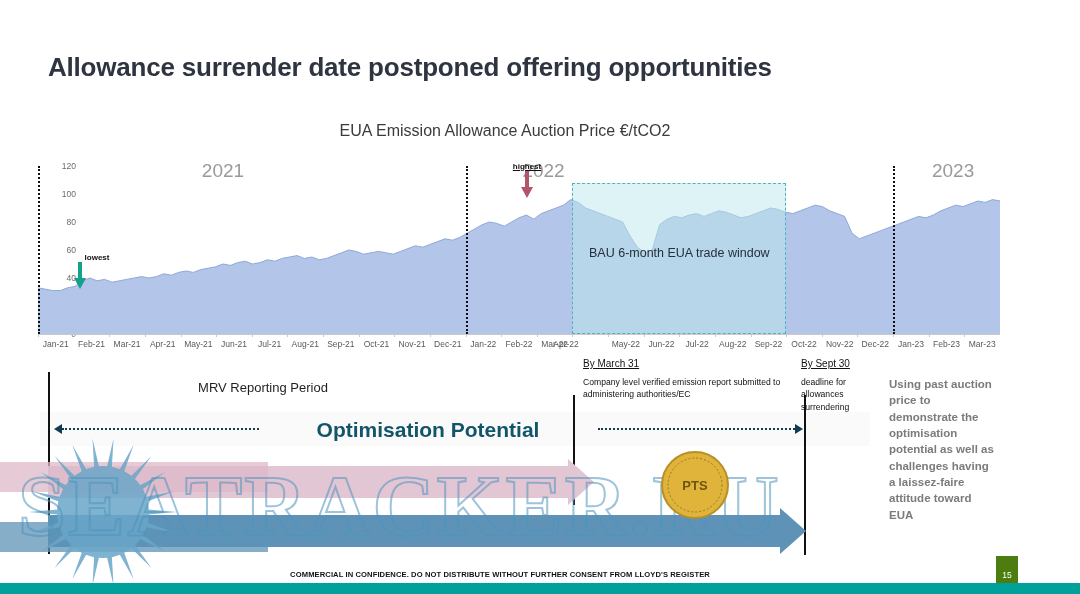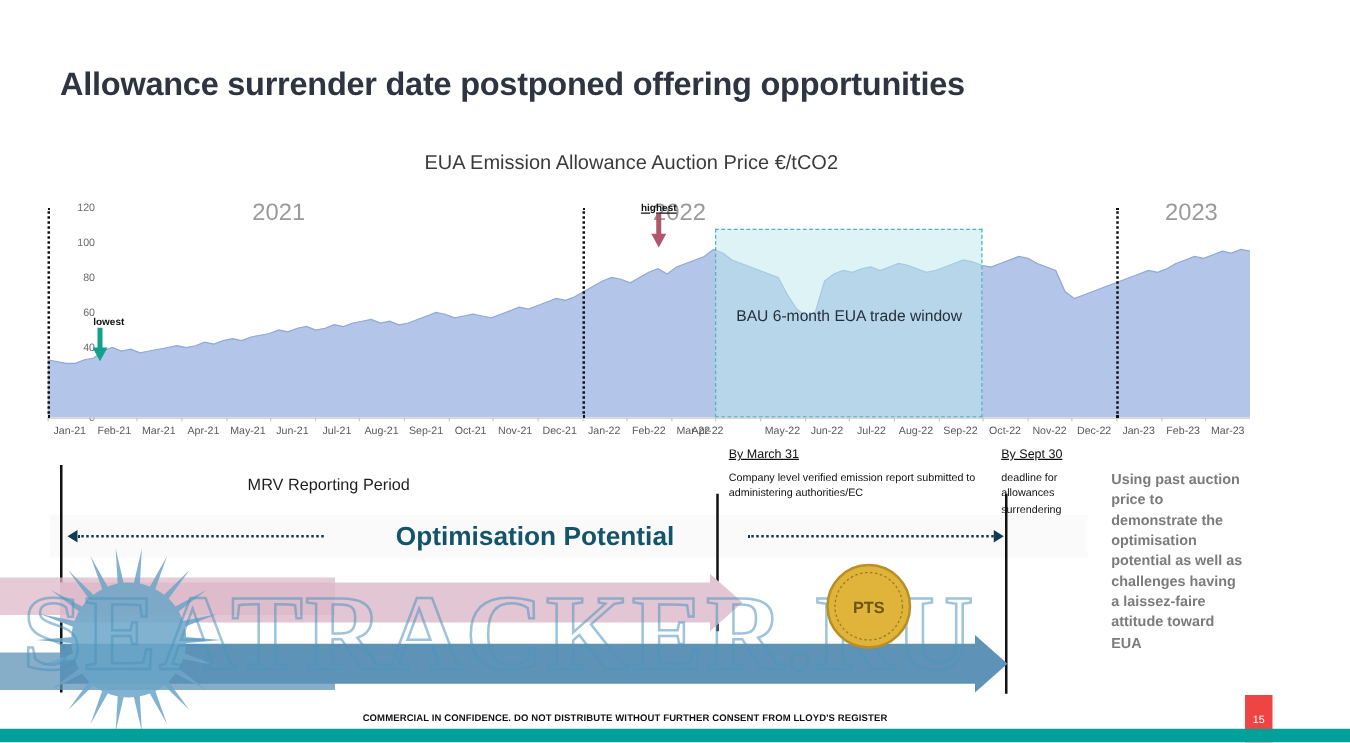--- a/index.html
+++ b/index.html
@@ -88,21 +88,21 @@
     position:absolute;left:889px;top:376px;width:108px;
     font-size:11.5px;font-weight:bold;color:#7b7b7b;line-height:1.42;
   }
   
   #footer-text{
     position:absolute;left:0;top:570px;width:1000px;text-align:center;
     font-size:7.6px;font-weight:bold;color:#111;letter-spacing:0.1px;
   }
   #footer-bar{position:absolute;left:0;top:583px;width:1080px;height:11px;background:#00a09b;}
   #page-num-box{
-    position:absolute;left:996px;top:556px;width:22px;height:38px;background:#ef4444;
+    position:absolute;left:996px;top:556px;width:22px;height:38px;background:#4d7c0f;
     color:#fff;font-size:8.5px;display:flex;align-items:center;justify-content:center;
   }
   
   #wm-layer{position:absolute;left:0;top:0;width:1080px;height:594px;pointer-events:none;}
   #wm-text{
     position:absolute;left:18px;top:456px;width:1060px;
     font-size:86px;font-weight:bold;letter-spacing:2px;
     color:transparent;-webkit-text-stroke:2px rgba(77,148,190,0.55);
     font-family:"Liberation Serif", serif;
   }
@@ -192,21 +192,21 @@
       <div class="xtick" style="left: 890.741px;"></div>
       <div class="xlabel" style="left: 944.185px; top: 2px;">Mar-23</div>
       <div class="xtick" style="left: 926.37px;"></div>
     </div>
 <div class="vdiv" style="left: 38px; top: 11px; height: 168px;"></div>
     <div class="year-label" style="left: 223px; top: 5px;">2021</div>
     <div class="vdiv" style="left: 465.556px; top: 11px; height: 168px;"></div>
     <div class="year-label" style="left: 543.556px; top: 5px;">2022</div>
     <div class="vdiv" style="left: 893.111px; top: 11px; height: 168px;"></div>
     <div class="year-label" style="left: 953.111px; top: 5px;">2023</div>
-    <div class="peak-note" style="left: 87px; top: 97.6px;">lowest</div>
+    <div class="peak-note" style="left: 97px; top: 97.6px;">lowest</div>
     <svg width="14" height="28" viewBox="0 0 14 28" style="position: absolute; left: 72.8148px; top: 106.6px;">
       <path d="M5 0 H9 V16 H13 L7 27 L1 16 H5 Z" fill="#12a18a"></path>
     </svg>
     <div class="peak-note" style="left: 527px; top: 6.6px; text-decoration: underline;">highest</div>
     <svg width="14" height="28" viewBox="0 0 14 28" style="position: absolute; left: 520px; top: 15.6px;">
       <path d="M5 0 H9 V16 H13 L7 27 L1 16 H5 Z" fill="#b2546a"></path>
     </svg>
   </div>
 
 <div id="mrv-label" style="left:263px;top:380px;">MRV Reporting Period</div>

